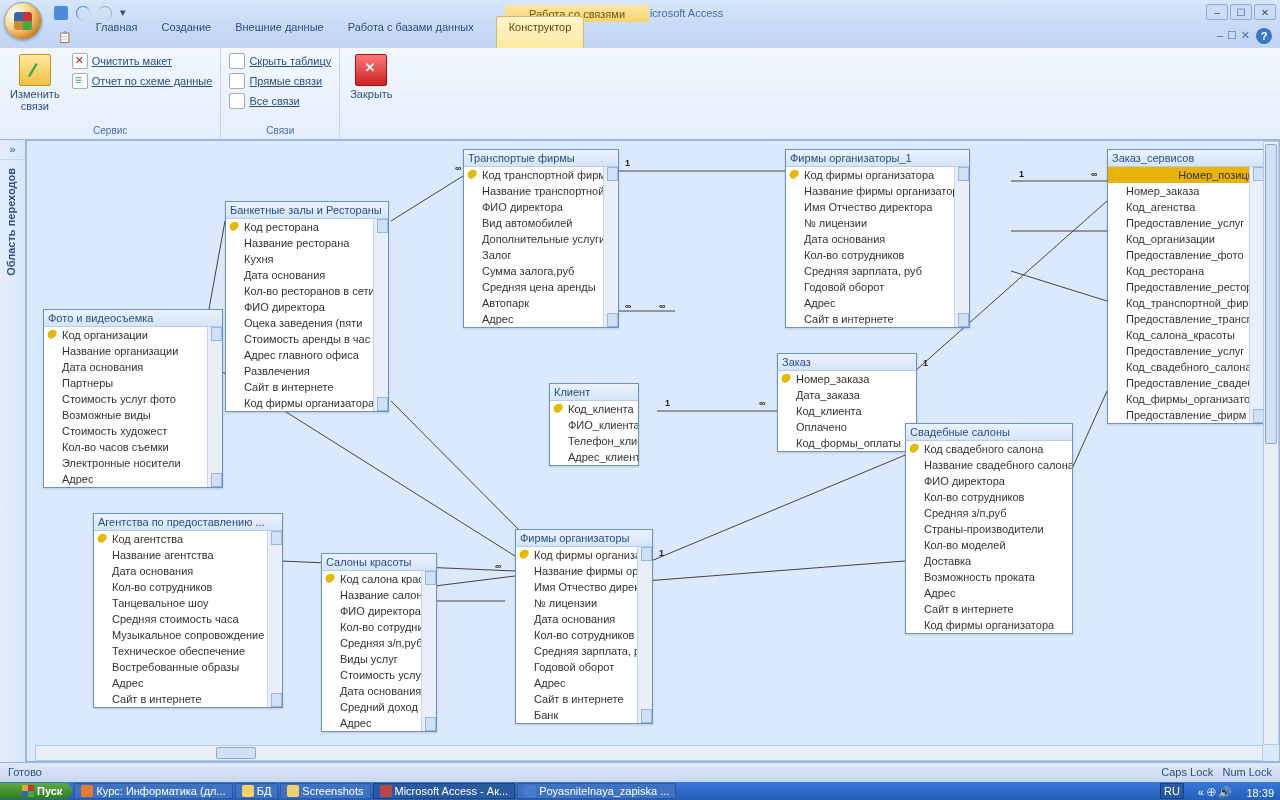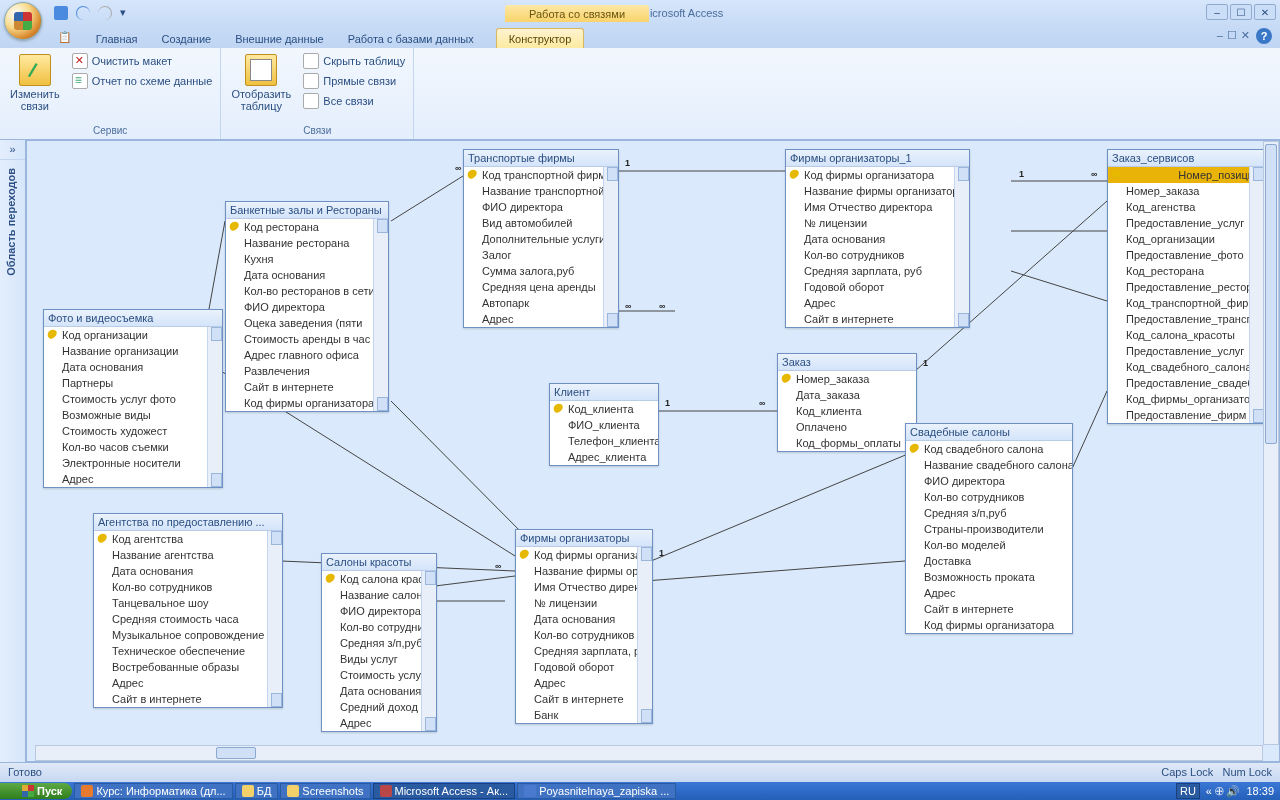--- a/index.html
+++ b/index.html
@@ -12,34 +12,34 @@
  conic-gradient(#c33 0 25%, #4a4 0 50%, #c83 0 75%, #36a 0 100%);border-radius:3px;}
 .qat { margin-left: 50px; display: flex; gap: 8px; align-items: center; color: #2b4f82;}
 .qat span { width: 14px; height: 14px; display: inline-block; }
 .title-text { position: absolute; left: 50%; transform: translateX(-50%); color: #4a6d9c; }
 .title-context { position:absolute; left: 505px; background: linear-gradient(#fde8a6,#f9d36a); padding: 3px 24px 2px; border-radius: 3px 3px 0 0; color:#6a5410;}
 .win-controls { position: absolute; right: 4px; top: 4px; display: flex; gap: 2px; }
 .win-controls div { width: 22px; height: 16px; background: #cadef7; border: 1px solid #90aad0; border-radius: 2px; display:flex;align-items:center;justify-content:center;color:#2b4f82;font-size:10px;}
 
 
 .tabstrip { height: 22px; background: linear-gradient(#c7dbf6,#bfd5f2); display: flex; align-items: flex-end; padding-left: 50px; gap: 0; position:relative;}
-.tab { padding: 4px 12px 3px; color: #2b4f82; cursor: default; }
+.tab { padding: 4px 12px 15px; color: #2b4f82; cursor: default; }
 .tab.active { background: linear-gradient(#fef3d0,#fceaa0); border:1px solid #d9b75e;border-bottom:none; border-radius:3px 3px 0 0; color:#5a4807;}
 .tab.special { padding: 4px 8px; color:#b33; margin-right:4px;}
 .help-icon{position:absolute;right:8px;top:2px;width:16px;height:16px;border-radius:50%;background:#3a77c7;color:#fff;text-align:center;line-height:16px;font-weight:bold;}
 .mdi-controls{position:absolute;right:30px;top:3px;display:flex;gap:4px;color:#4a6d9c;}
 
 
 .ribbon { height: 92px; background: linear-gradient(#f2f7fe 0%, #e4eefc 100%); border-bottom: 1px solid #9ab6dd; display: flex; }
 .rgroup { border-right: 1px solid #c3d5f0; padding: 2px 6px; display: flex; flex-direction: column; }
 .rgroup-body { flex: 1; display: flex; align-items: flex-start; gap: 6px; padding-top:2px;}
 .rgroup-label { text-align: center; color: #4a6d9c; font-size: 10px; padding: 2px 0 1px; }
 .rbtn-large { display: flex; flex-direction: column; align-items: center; gap: 2px; padding: 2px 4px; color: #2b4f82; text-align: center; line-height: 1.1; }
 .rbtn-large .ico { width: 32px; height: 32px; }
-.rbtn-small { display: flex; align-items: center; gap: 4px; color: #2b4f82; padding: 1px 2px; white-space: nowrap;}
+.rbtn-small { display: flex; align-items: center; gap: 4px; color: #2b4f82; padding: 1px 2px; white-space: nowrap; text-decoration: underline;}
 .rbtn-small .ico { width: 16px; height: 16px; }
 .vstack { display: flex; flex-direction: column; gap: 2px; }
 
 
 .ico { display: inline-block; background: #e8e8e8; border: 1px solid #aaa; border-radius: 2px; position:relative;}
 .ico.edit-rel{background:linear-gradient(#ffe9a0,#f0c040);border-color:#c09020;}
 .ico.edit-rel::after{content:"/";position:absolute;left:10px;top:4px;font-size:20px;color:#3a5;transform:rotate(20deg);font-weight:bold;}
 .ico.clear{background:#fff;}
 .ico.clear::after{content:"✕";color:#b22;position:absolute;left:2px;top:0;}
 .ico.report{background:#fff;}
@@ -84,21 +84,21 @@
 
 .statusbar { position: absolute; left: 0; right: 0; bottom: 18px; height: 20px; background: linear-gradient(#dfe9f7,#c7d8f2); border-top: 1px solid #9ab6dd; color: #2b4f82; padding: 3px 8px; display:flex;justify-content:space-between;}
 
 
 .taskbar { position: absolute; left: 0; right: 0; bottom: 0; height: 18px; background: linear-gradient(#3a77d6,#245fb8); display: flex; align-items: center; color: #fff; font-size: 10px; }
 .start { background: linear-gradient(#5da945,#2f7e1c); padding: 2px 10px 2px 22px; border-radius: 0 8px 8px 0; font-weight: bold; display:flex;align-items:center;gap:3px;}
 .start .flag{width:12px;height:12px;background:conic-gradient(#c33 0 25%,#4a4 0 50%,#36a 0 75%,#da3 0);}
 .task { margin-left: 2px; padding: 1px 6px; background: #3f72c2; border: 1px solid #2a5aa0; display:flex;align-items:center;gap:3px;max-width:160px;overflow:hidden;white-space:nowrap;}
 .task.active { background: #2a5aa0; border-color:#1a4080;}
 .task .ti{width:12px;height:12px;background:#eee;border-radius:2px;flex-shrink:0;}
-.tray { margin-left: auto; padding: 0 6px; display: flex; align-items: center; gap: 6px; }
+.tray { margin-left: auto; padding: 0 6px; display: flex; align-items: flex-end; gap: 14px; }
 .lang{background:#2a5aa0;padding:1px 3px;border:1px solid #1a4080;}
 </style>
 </head>
 <body>
 
 <div class="titlebar">
   <div class="office-btn"></div>
   <div class="qat">
     <span style="background:#4a8adf;border-radius:2px;"></span>
     <span style="border:1px solid #4a8adf;border-radius:50%;border-right:none;border-bottom:none;"></span>
@@ -145,41 +145,45 @@
         <div class="rbtn-small">
             <span class="ico report"></span>
             <span>Отчет по схеме данные</span>
           </div>
       </div>
     </div>
     <div class="rgroup-label">Сервис</div>
   </div>
   <div class="rgroup">
     <div class="rgroup-body">
-      <div class="rbtn-large">
-        <span class="ico show-tbl"></span>
-        <span style="white-space:pre;">Отобразить
-таблицу</span>
-      </div>
       <div class="vstack">
         <div class="rbtn-small">
             <span class="ico hide-tbl"></span>
             <span>Скрыть таблицу</span>
           </div>
         <div class="rbtn-small">
             <span class="ico direct"></span>
             <span>Прямые связи</span>
           </div>
         <div class="rbtn-small">
             <span class="ico all-rel"></span>
             <span>Все связи</span>
           </div>
       </div>
     </div>
     <div class="rgroup-label">Связи</div>
+  </div>
+  <div class="rgroup" style="border-right:none;">
+    <div class="rgroup-body">
+      <div class="rbtn-large">
+        <span class="ico close-x"></span>
+        <span>Закрыть</span>
+      </div>
+    </div>
+    <div class="rgroup-label">&nbsp;</div>
   </div>
 </div>
 
 <div class="nav-collapsed">
   <div class="nav-toggle">»</div>
   <div class="nav-label">Область переходов</div>
 </div>
 
 <div class="canvas-wrap">
   <div class="canvas">
@@ -306,21 +310,21 @@
     <div id="tbl-order" class="tblwin" style="left:742px;top:212px;width:140px;">
         <div class="hdr">Заказ</div>
         <div class="body">
           <div class="field pk ">Номер_заказа</div>
           <div class="field ">Дата_заказа</div>
           <div class="field ">Код_клиента</div>
           <div class="field ">Оплачено</div>
           <div class="field ">Код_формы_оплаты</div>
         </div>
       </div>
-    <div id="tbl-client" class="tblwin" style="left:514px;top:242px;width:110px;">
+    <div id="tbl-client" class="tblwin" style="left:514px;top:242px;width:90px;">
         <div class="hdr">Клиент</div>
         <div class="body">
           <div class="field pk ">Код_клиента</div>
           <div class="field ">ФИО_клиента</div>
           <div class="field ">Телефон_клиента</div>
           <div class="field ">Адрес_клиента</div>
         </div>
       </div>
     <div id="tbl-wedding" class="tblwin" style="left:870px;top:282px;width:168px;">
         <div class="hdr">Свадебные салоны</div>

